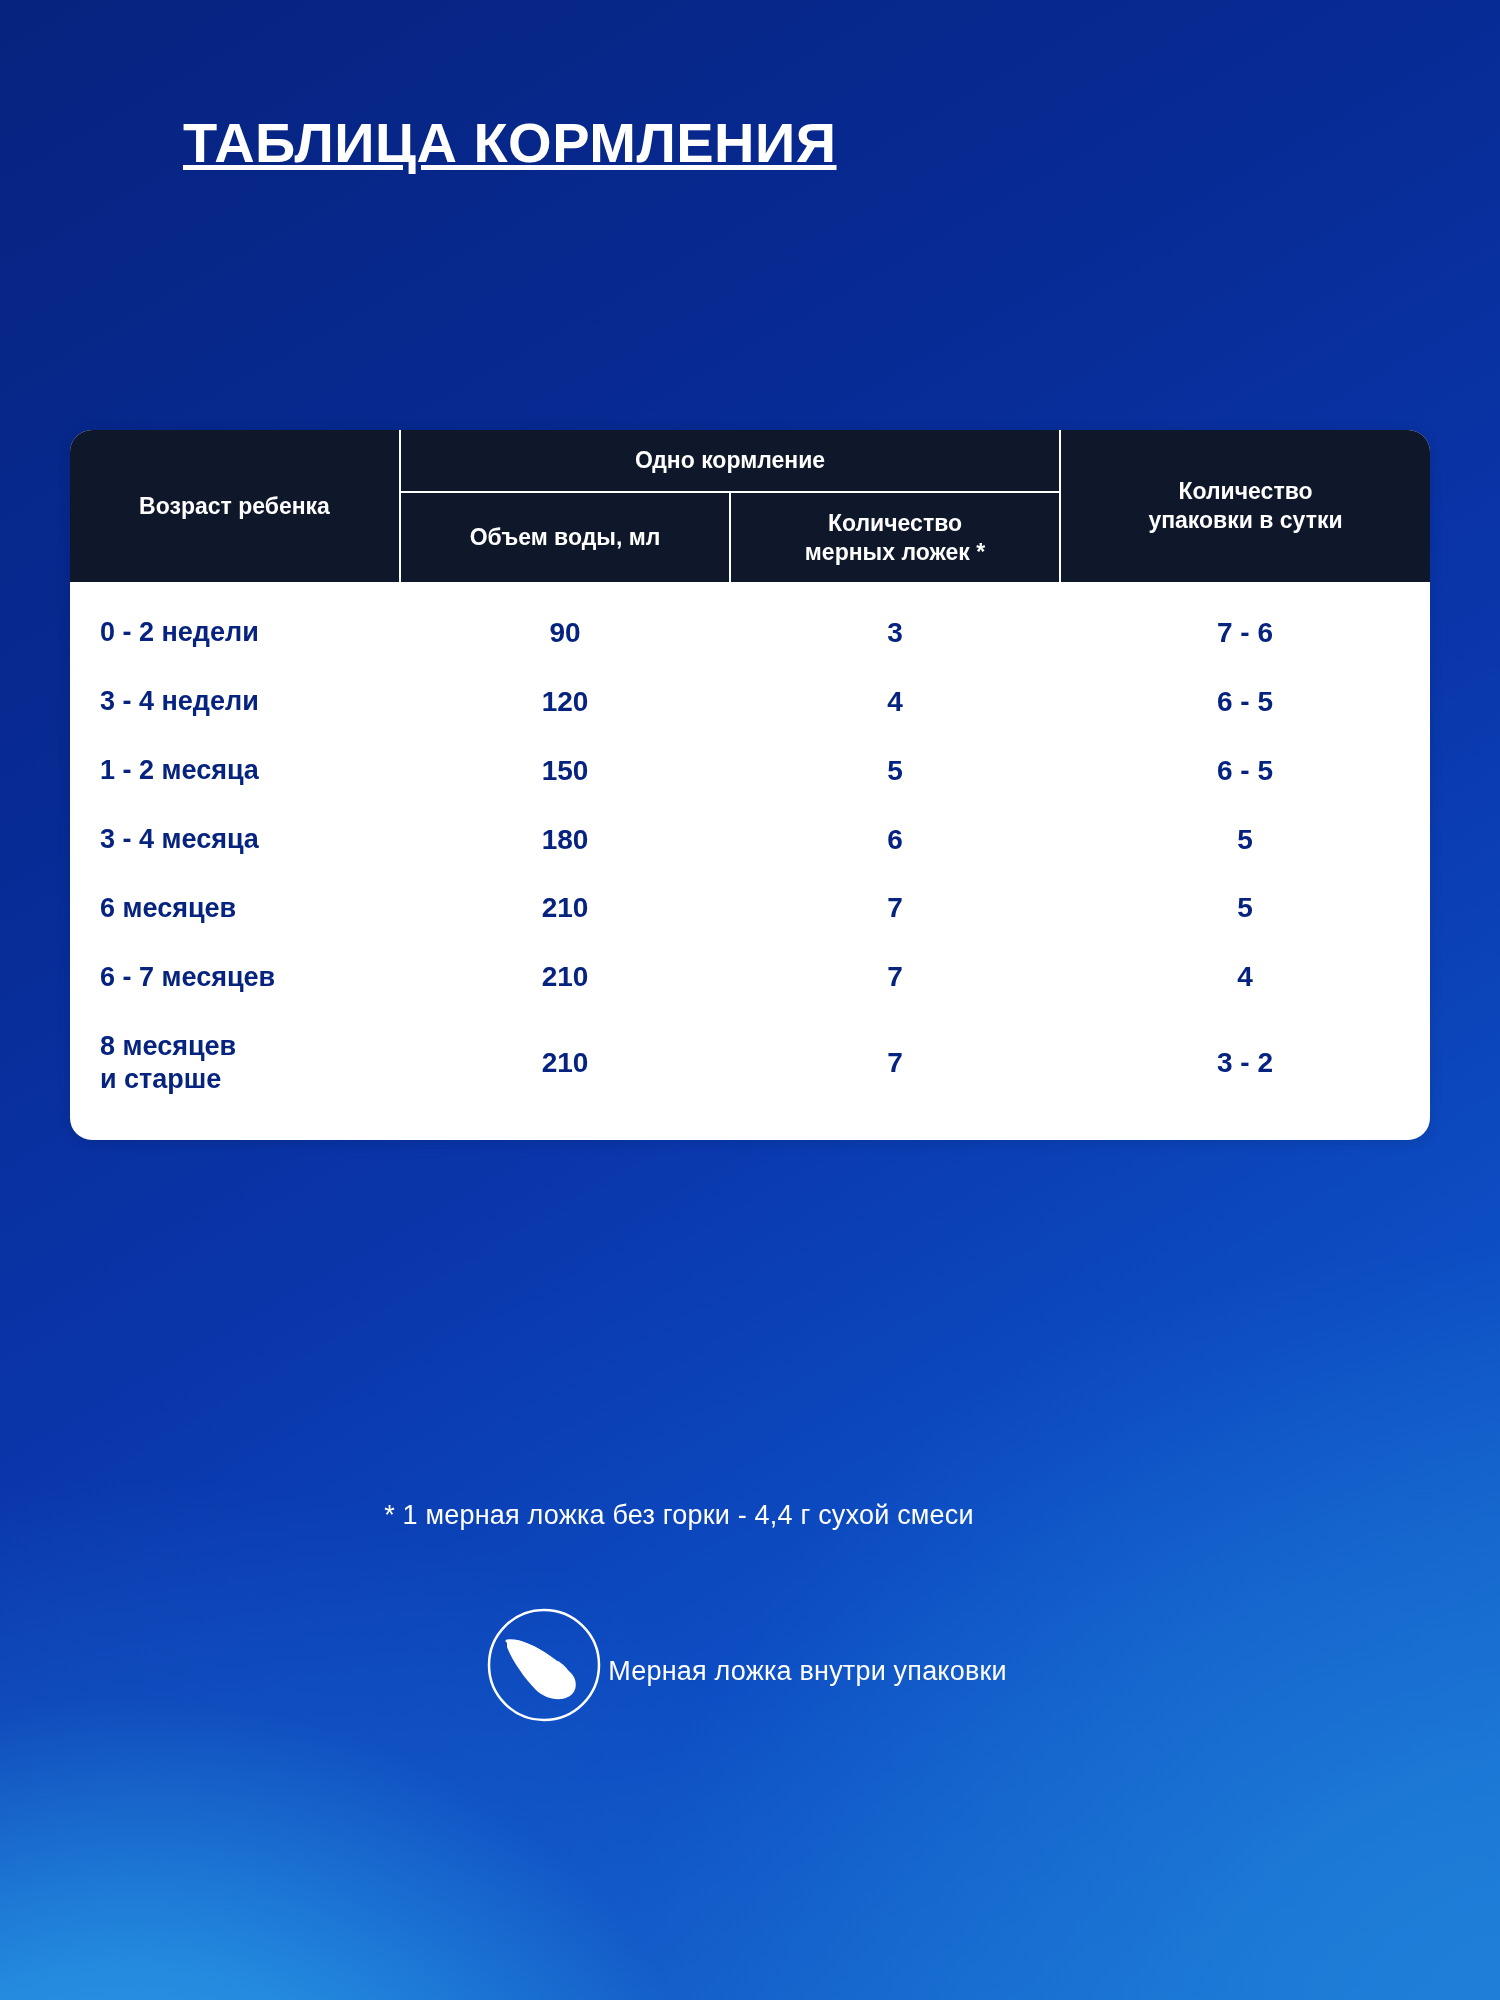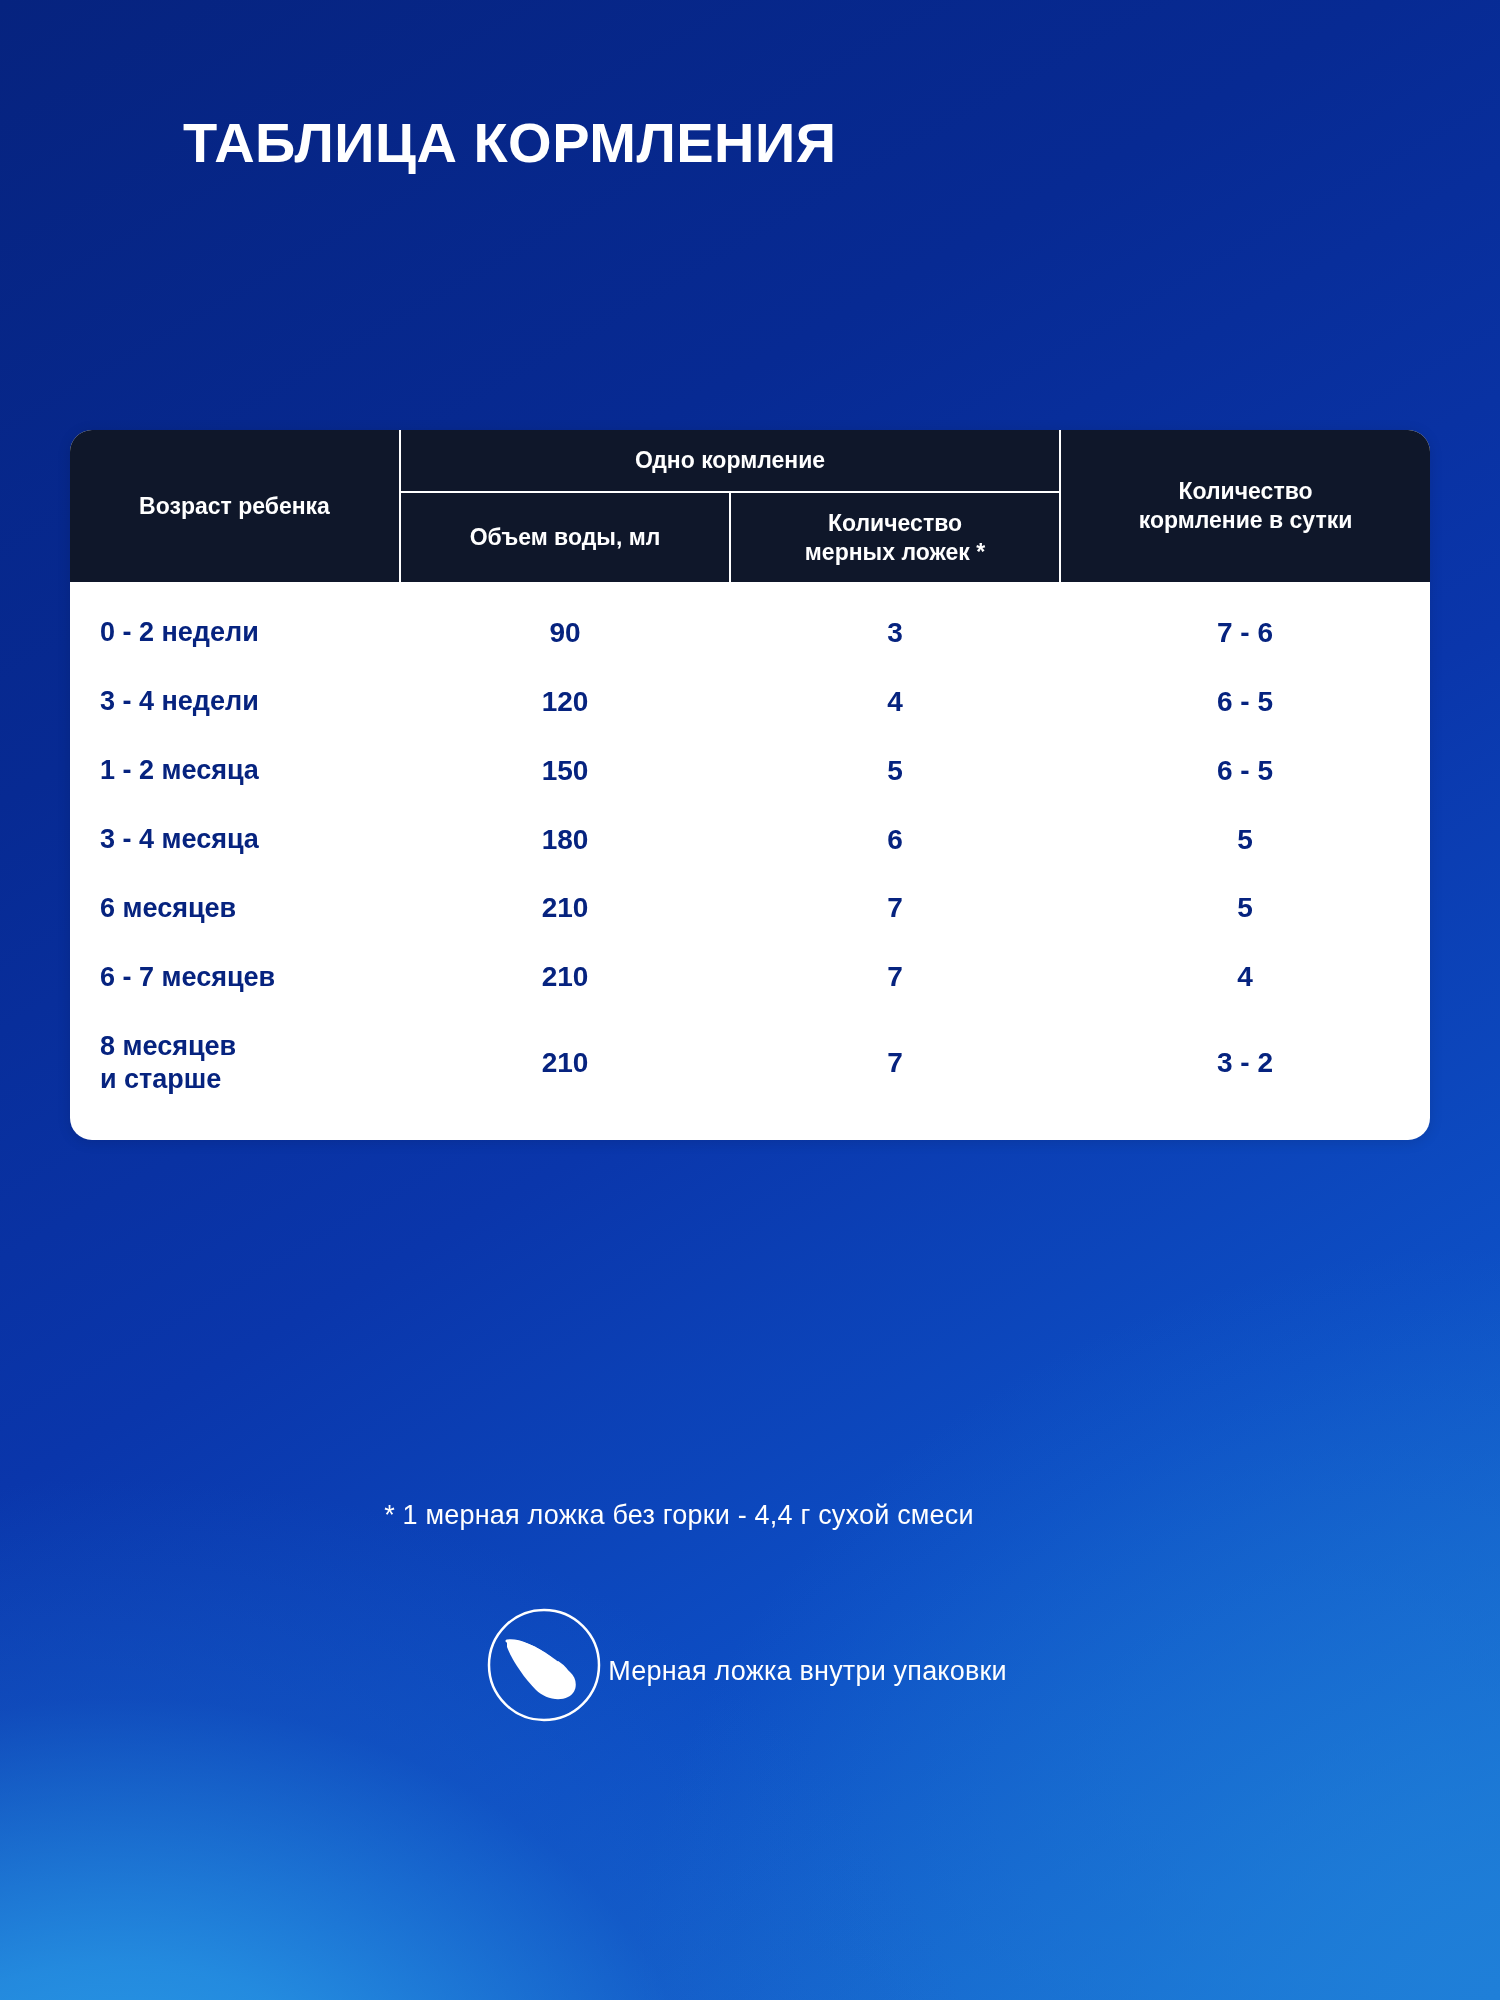--- a/index.html
+++ b/index.html
@@ -25,20 +25,21 @@
   }
   .title {
     position: absolute;
     left: 183px;
     top: 110px;
     font-size: 56px;
     font-weight: bold;
     color: #ffffff;
     letter-spacing: 0.5px;
     white-space: nowrap;
+    text-decoration: underline;
   }
 
   
   .card {
     position: absolute;
     left: 70px;
     top: 430px;
     width: 1360px;
     background: #ffffff;
     border-radius: 22px;
@@ -143,21 +144,21 @@
         <tr>
           <th rowspan="2">
             <div class="th-pad">Возраст ребенка</div>
           </th>
           <th colspan="2" class="sep-v sep-h">
             <div class="th-pad">Одно кормление</div>
           </th>
           <th rowspan="2" class="sep-v">
             <div class="th-pad">
               <div>Количество</div>
-              <div>кормление в сутки</div>
+              <div>упаковки в сутки</div>
             </div>
           </th>
         </tr>
         <tr>
           <th class="sep-v">
             <div class="th-pad">Объем воды, мл</div>
           </th>
           <th class="sep-v">
             <div class="th-pad">
               <div>Количество</div>

